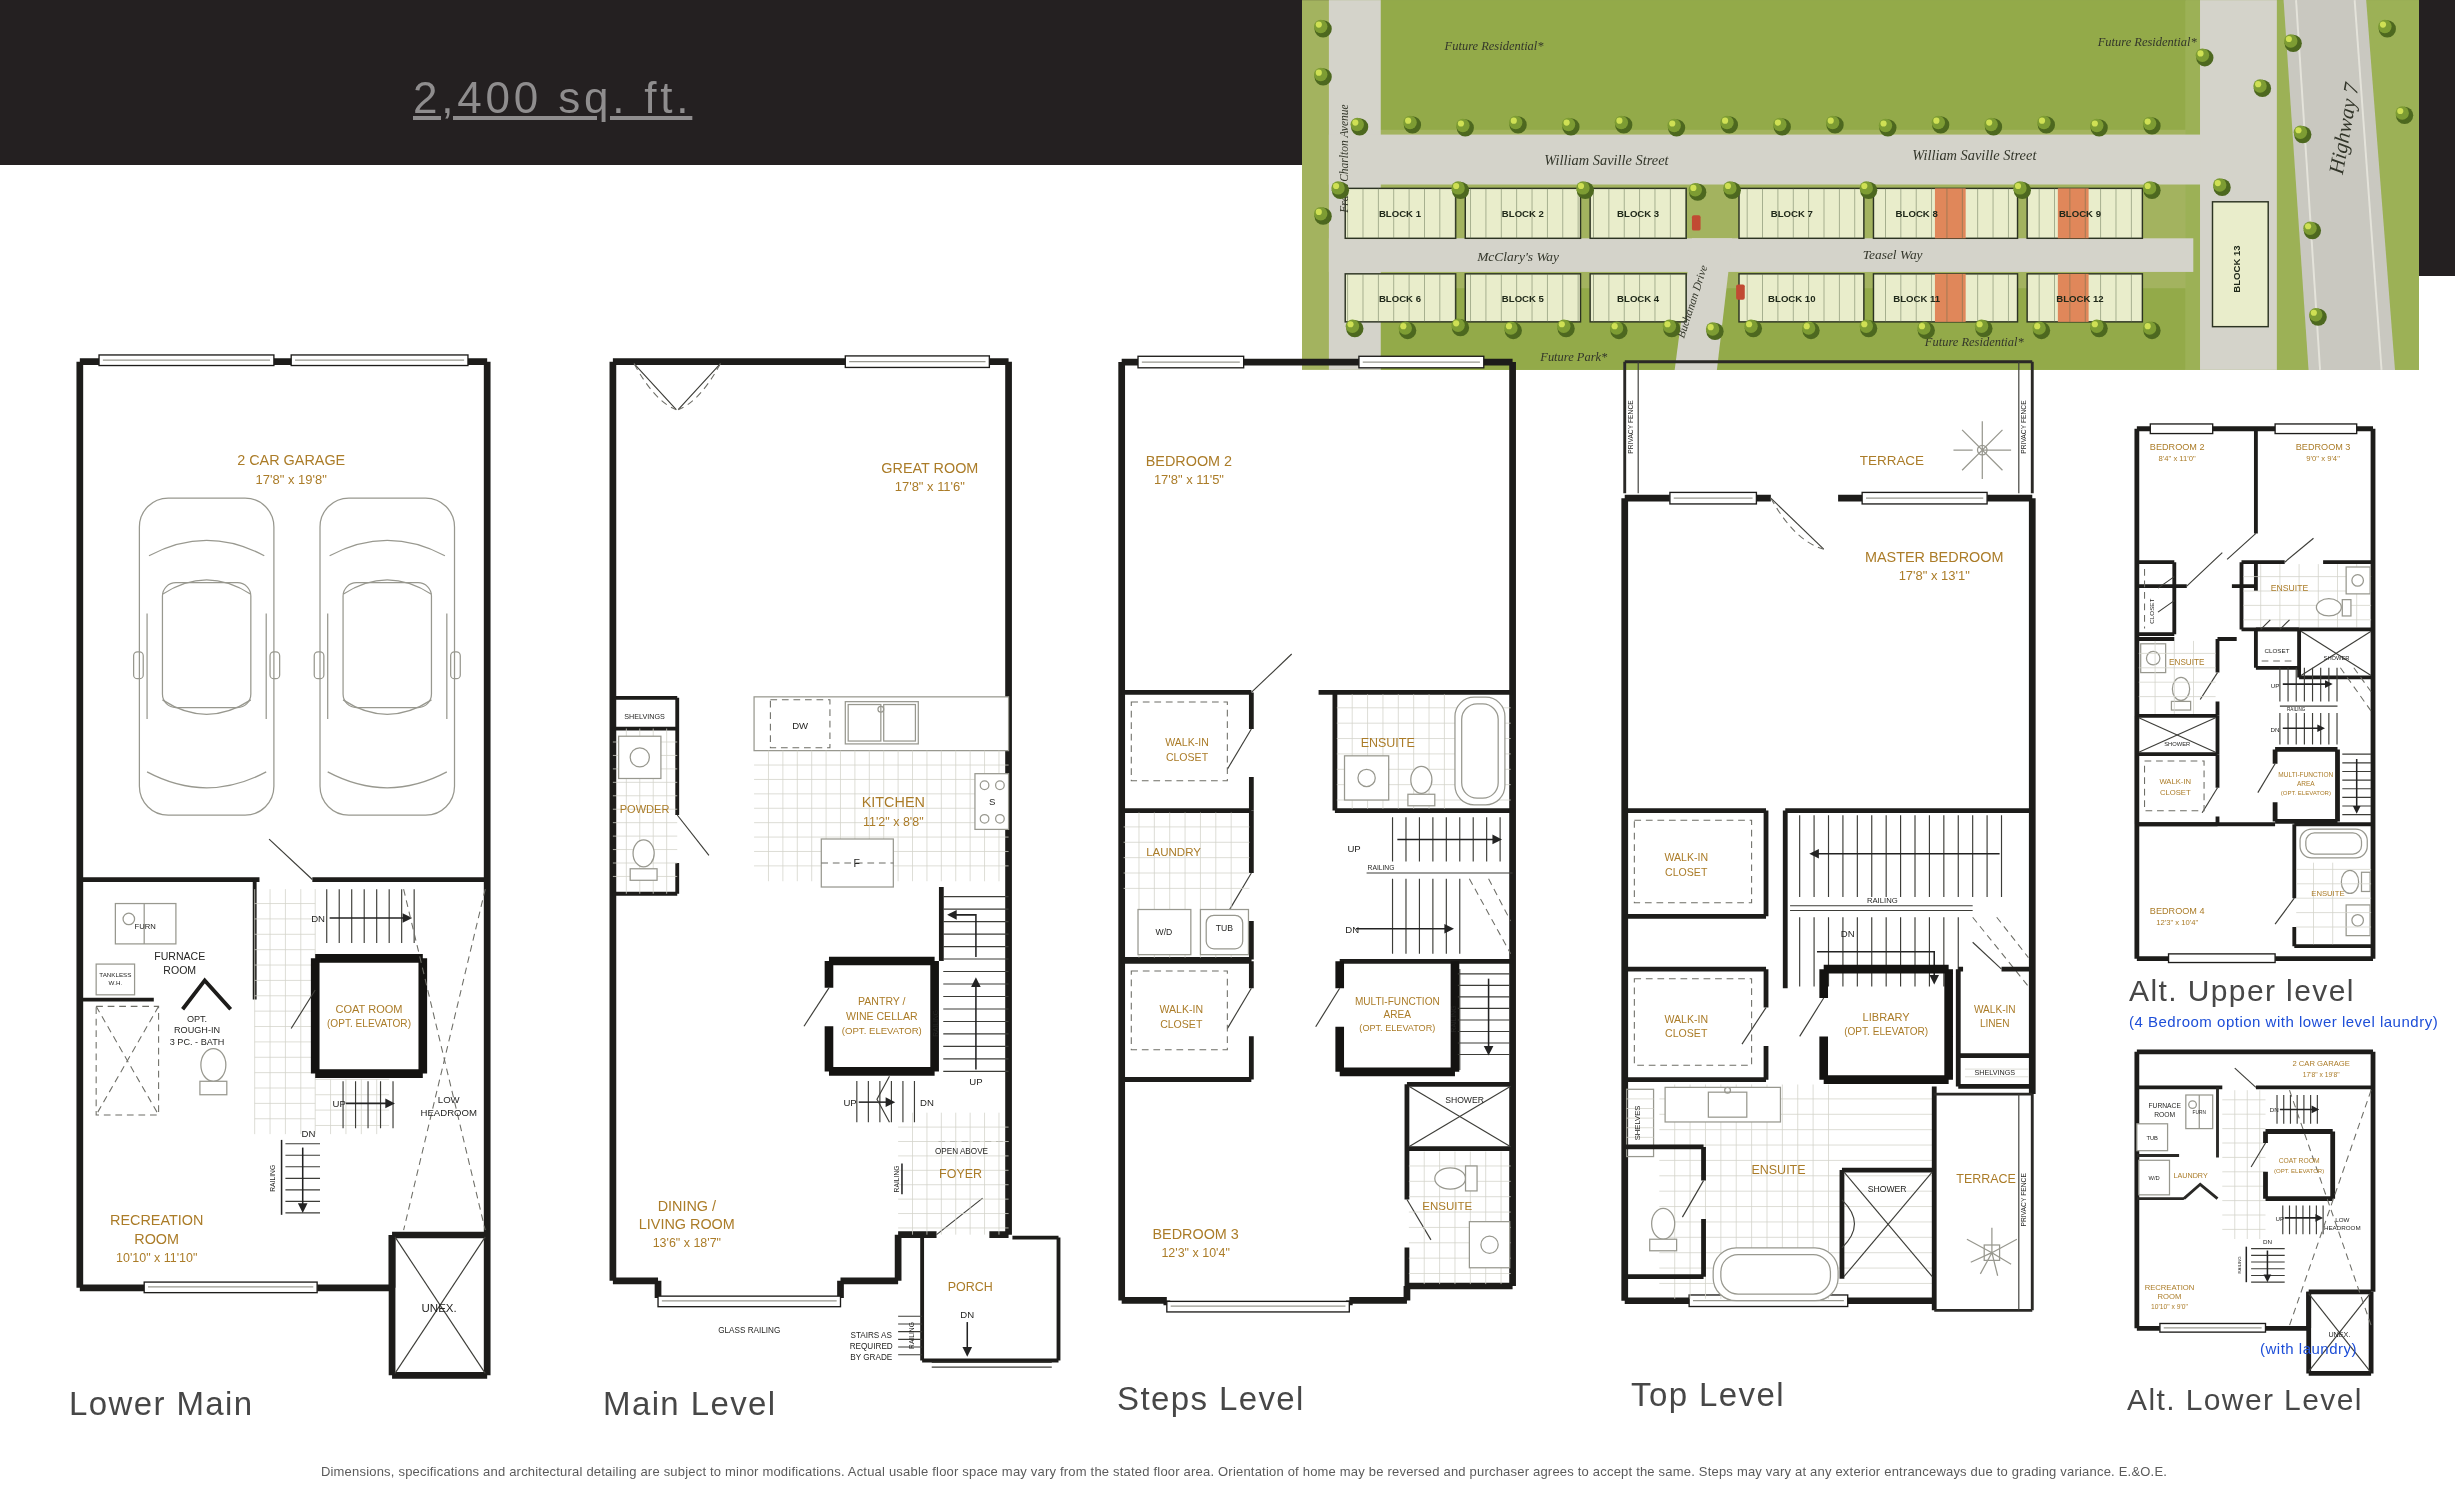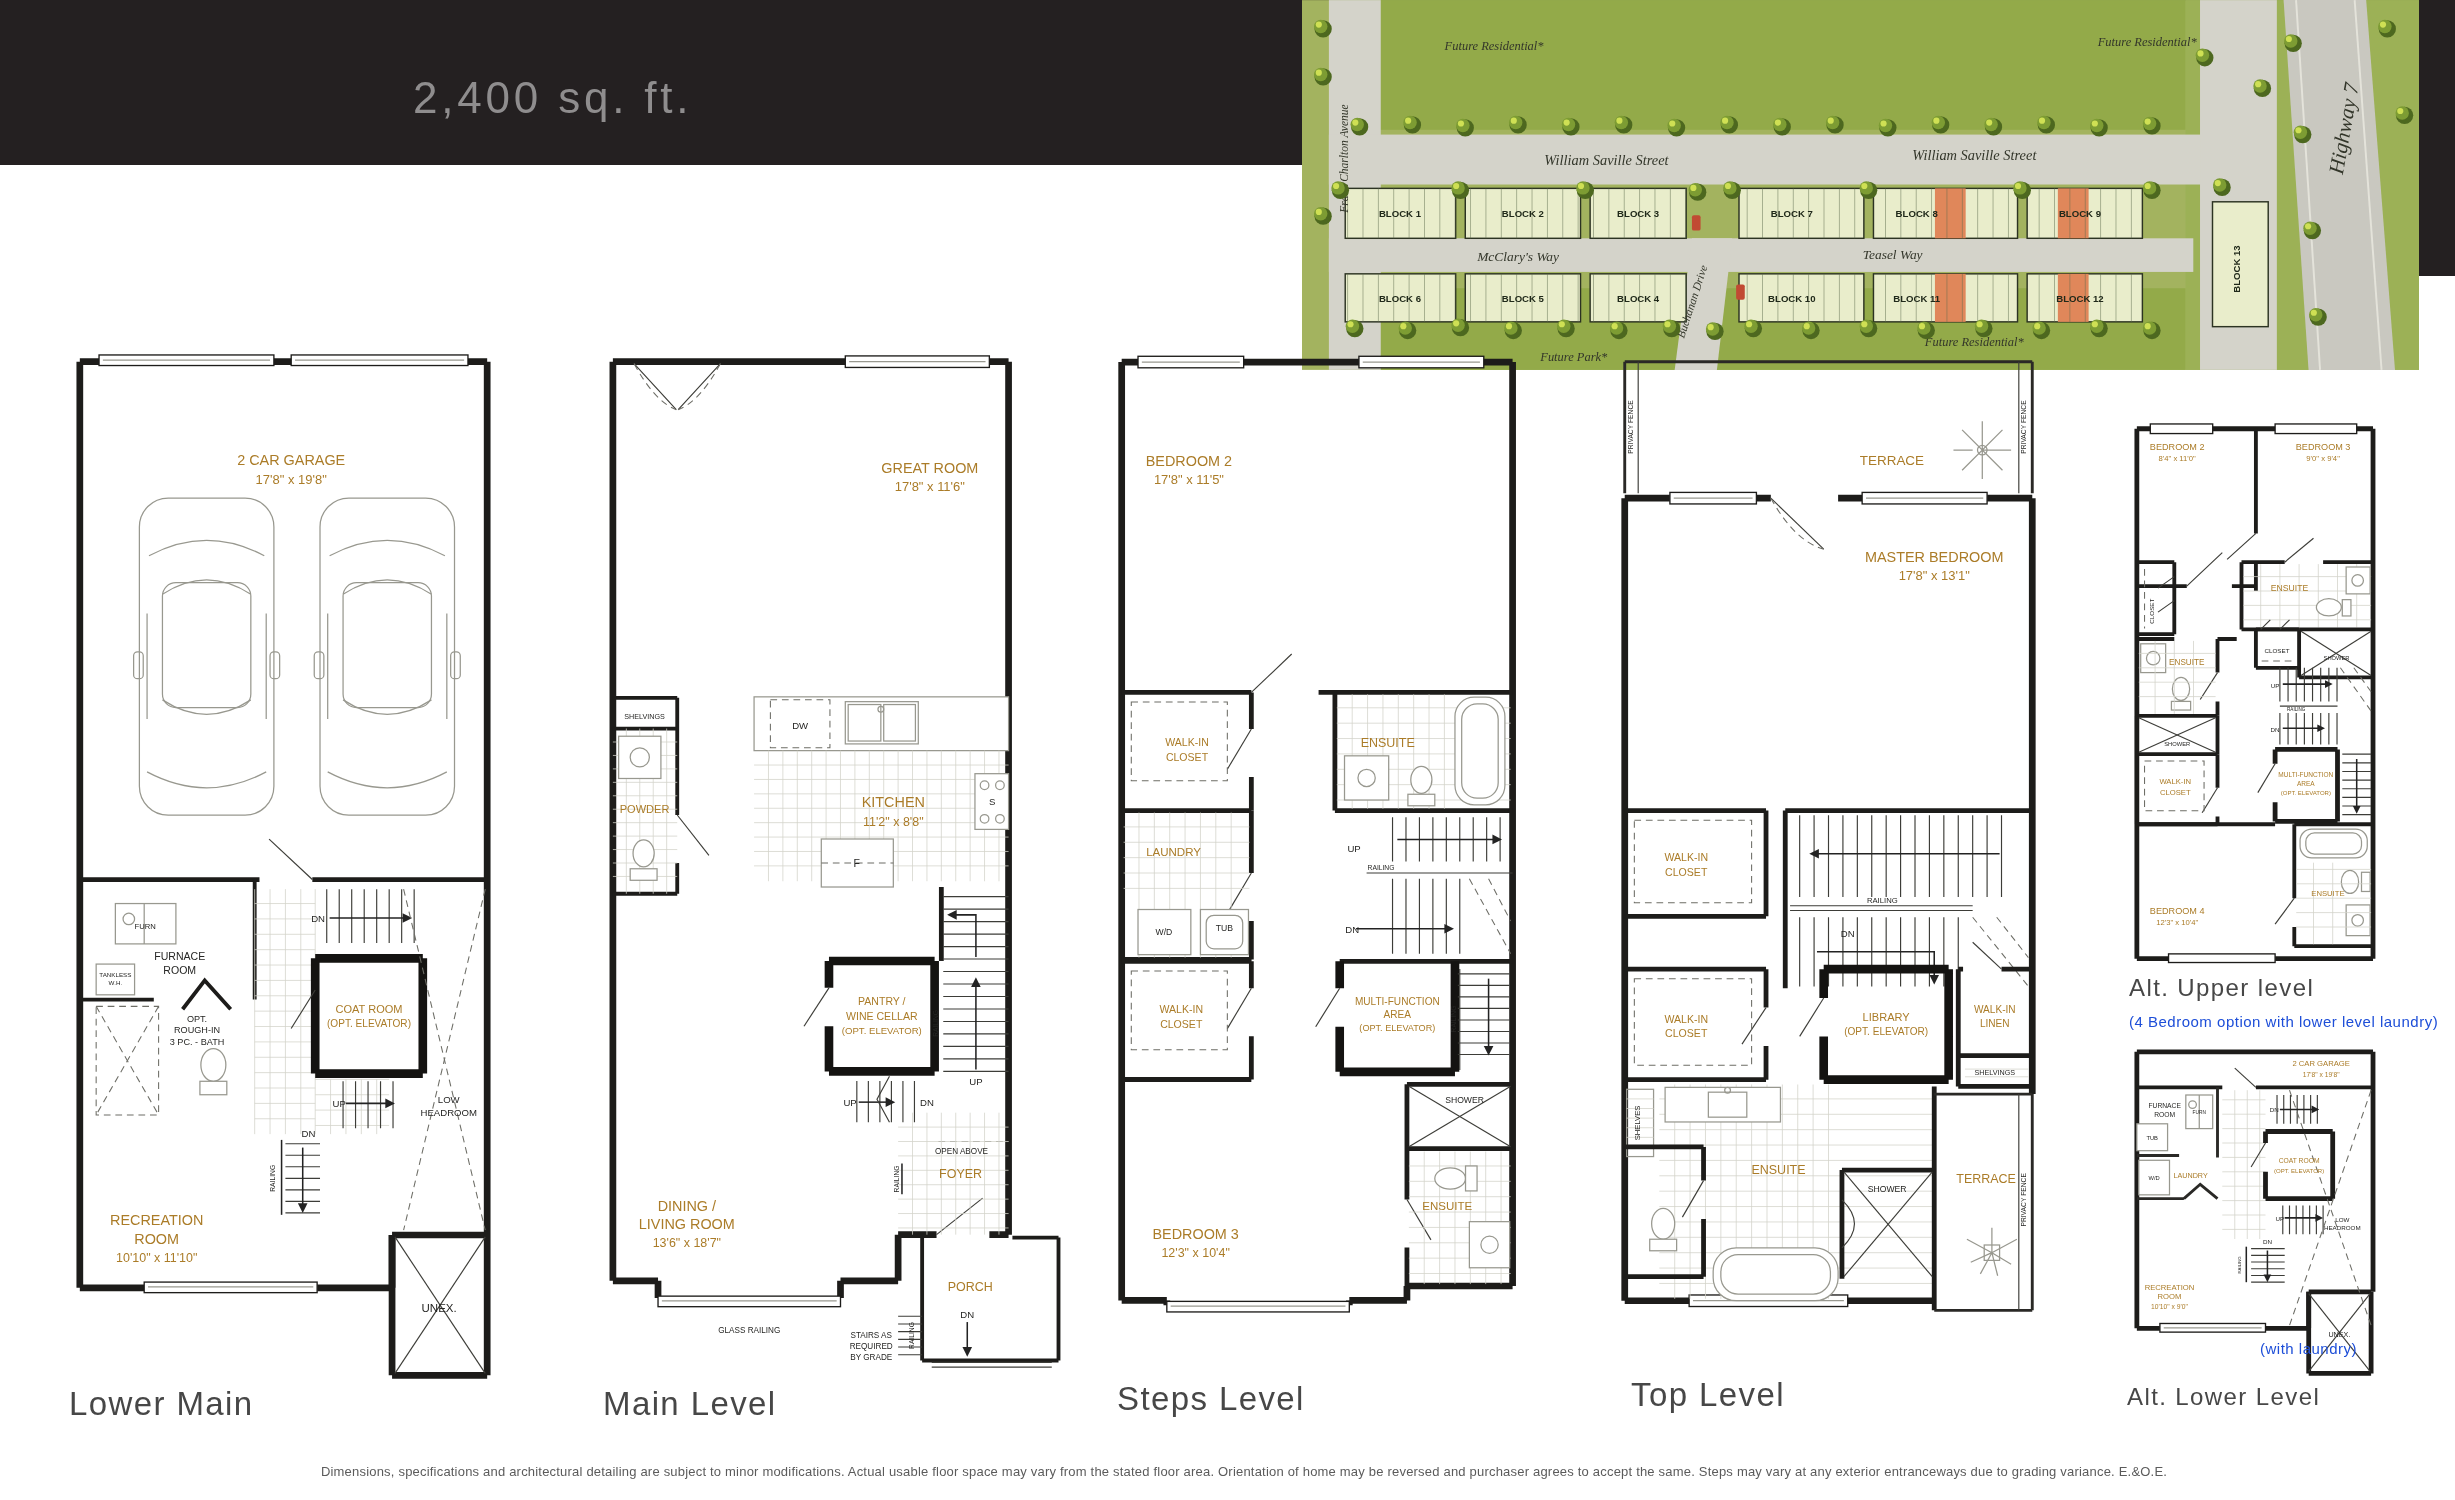--- a/index.html
+++ b/index.html
@@ -3,23 +3,23 @@
 <meta charset="utf-8">
 <style>
   html,body{margin:0;padding:0;background:#ffffff;}
   .page{position:relative;width:2456px;height:1501px;background:#fff;overflow:hidden;
         font-family:"Liberation Sans",sans-serif;}
   .band{position:absolute;left:0;top:0;width:2456px;height:165px;background:#242021;}
   .band-notch{position:absolute;left:2419px;top:0;width:37px;height:276px;background:#242021;}
   .title-box{position:absolute;left:109px;top:58px;width:257px;height:85px;border:1px solid #6b6466;
              display:flex;align-items:center;justify-content:center;}
   .title{color:#fdfdfd;font-size:60px;letter-spacing:2.9px;font-weight:400;}
-  .sqft{position:absolute;left:413px;top:73px;color:#8f8d8e;font-size:44px;letter-spacing:3.8px;}
+  .sqft{position:absolute;left:413px;top:73px;color:#8f8d8e;font-size:44px;letter-spacing:3.8px;text-decoration:underline;}
   .caption{position:absolute;color:#474747;font-size:33px;letter-spacing:1.4px;}
-  .caption.small{font-size:24px;text-align:center;}
+  .caption.small{font-size:30px;text-align:center;}
   .subcaption{position:absolute;color:#1d4ed8;font-size:15px;letter-spacing:0.5px;}
   .disclaimer{position:absolute;top:1464px;left:16px;width:2456px;text-align:center;
               font-size:13px;color:#5b5b5b;letter-spacing:0.2px;}
   svg{position:absolute;overflow:visible;}
   svg text{font-family:"Liberation Sans",sans-serif;}
   .rm{fill:#ab7c28;text-anchor:middle;}
   .bk{fill:#262624;text-anchor:middle;}
   .st{font-family:"Liberation Serif",serif;font-style:italic;fill:#33362a;text-anchor:middle;}
   .blk{font-weight:bold;fill:#20291a;text-anchor:middle;}
   .w{stroke:#1d1c1a;stroke-width:7;fill:none;}

